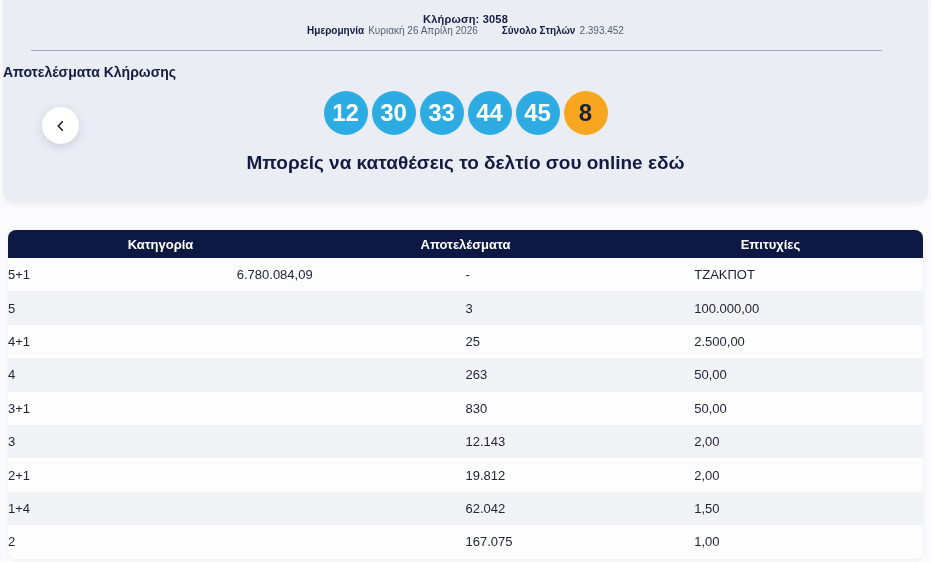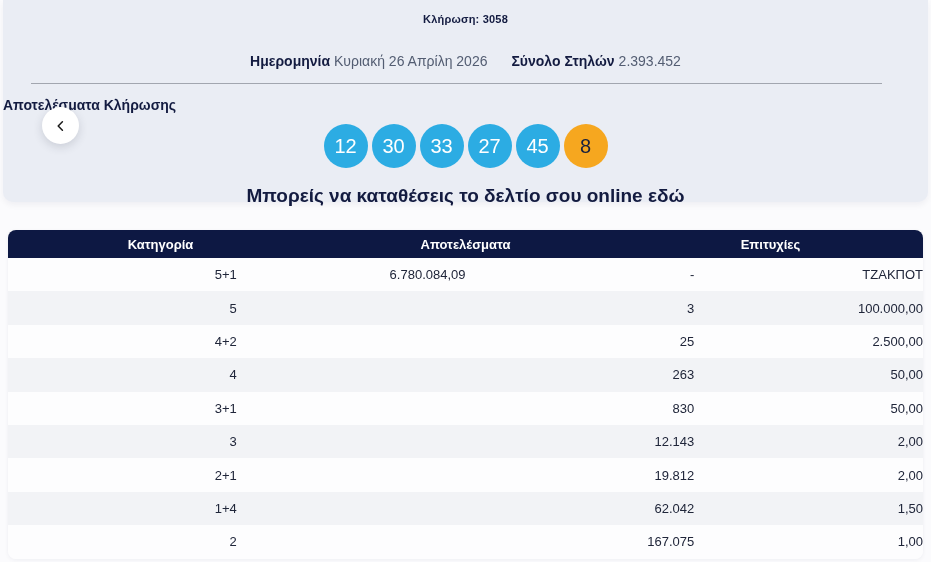--- a/index.html
+++ b/index.html
@@ -25,22 +25,22 @@
     text-align: center;
     font-size: 11px;
     font-weight: 700;
     color: var(--navy_text, #131b40);
     letter-spacing: 0.2px;
   }
   .meta-row {
     display: flex;
     justify-content: center;
     gap: 24px;
-    margin-top: 28px;
-    font-size: 14px;
+    margin-top: 0;
+    font-size: 10px;
   }
   .meta-label { font-weight: 700; color: var(--navy_text, #131b40); }
   .meta-value { font-weight: 400; color: var(--muted_text, #535d72); margin-left: 4px; }
 
   .divider {
     height: 1px;
     background: #a2a6af;
     margin: 14px 46px 0 28px;
   }
 
@@ -55,22 +55,22 @@
     display: flex;
     justify-content: center;
     gap: 4px;
     margin-top: 11px;
   }
   .ball {
     width: 44px; height: 44px;
     border-radius: 50%;
     background: var(--ball_blue, #2CACE3);
     color: #ffffff;
-    font-size: 20px;
-    font-weight: 400;
+    font-size: 24px;
+    font-weight: 700;
     display: flex; align-items: center; justify-content: center;
   }
   .ball.joker {
     background: var(--ball_orange, #F6A71F);
     color: #18213f;
   }
 
   .online-link {
     text-align: center;
     margin-top: 17px;
@@ -116,21 +116,21 @@
   }
   .trow {
     display: flex;
     align-items: center;
     height: 33.4px;
     background: #fdfdfe;
   }
   .trow:nth-child(even) { background: #f2f3f6; }
   .trow .cell {
     flex: 1;
-    text-align: right;
+    text-align: left;
     font-size: 13px;
     color: #20263a;
   }
 </style>
 </head>
 <body>
 
 <div class="top-card">
   <div class="draw-title">Κλήρωση: 3058</div>
 
@@ -144,21 +144,21 @@
   </div>
 
   <div class="divider"></div>
 
   <div class="results-heading">Αποτελέσματα Κλήρωσης</div>
 
   <div class="balls">
     <div class="ball">12</div>
       <div class="ball">30</div>
       <div class="ball">33</div>
-      <div class="ball">27</div>
+      <div class="ball">44</div>
       <div class="ball">45</div>
       <div class="ball joker">8</div>
   </div>
 
   <div class="online-link">Μπορείς να καταθέσεις το δελτίο σου online εδώ</div>
 
   <button class="nav-prev">
     <svg width="14" height="14" viewBox="0 0 20 20" fill="none">
       <polyline points="12,4 6,10 12,16" stroke="#1c1c1c" stroke-width="2.2" stroke-linecap="round" stroke-linejoin="round"></polyline>
     </svg>
@@ -178,21 +178,21 @@
     <div class="cell">-</div>
     <div class="cell">ΤΖΑΚΠΟΤ</div>
   </div>
       <div class="trow">
     <div class="cell">5</div>
     <div class="cell"></div>
     <div class="cell">3</div>
     <div class="cell">100.000,00</div>
   </div>
       <div class="trow">
-    <div class="cell">4+2</div>
+    <div class="cell">4+1</div>
     <div class="cell"></div>
     <div class="cell">25</div>
     <div class="cell">2.500,00</div>
   </div>
       <div class="trow">
     <div class="cell">4</div>
     <div class="cell"></div>
     <div class="cell">263</div>
     <div class="cell">50,00</div>
   </div>

